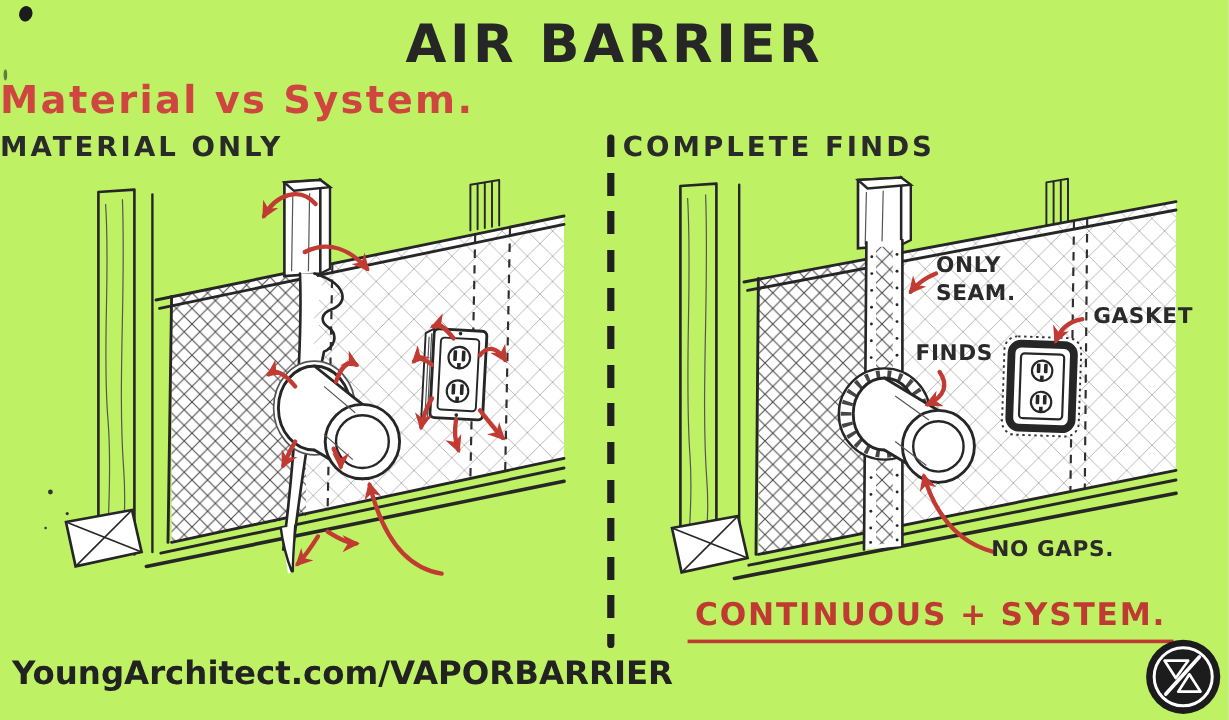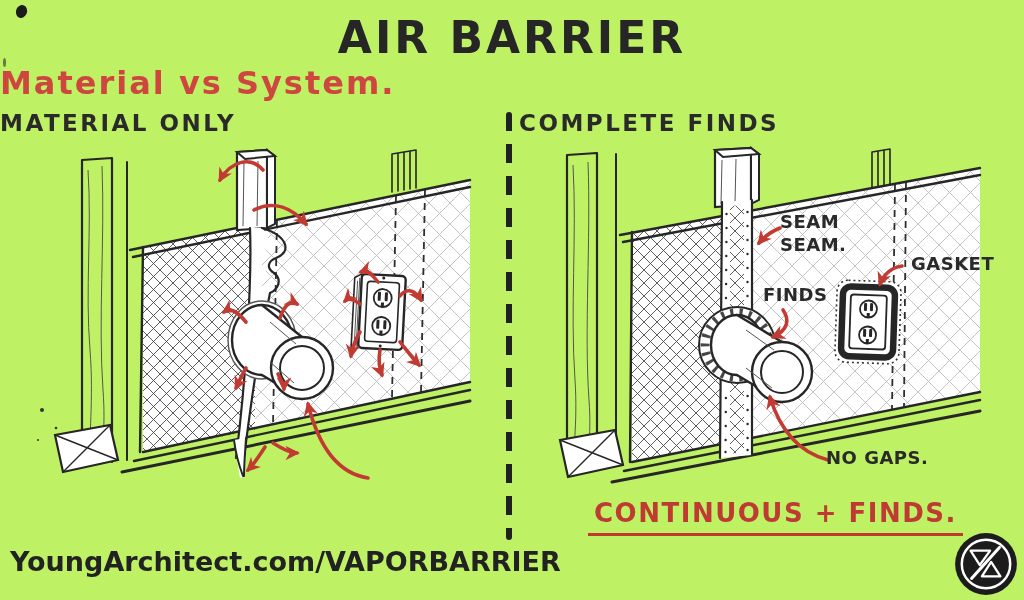--- a/index.html
+++ b/index.html
@@ -267,30 +267,30 @@
 
     <g>
       <path class="arrow" d="M240,88 C230,92 224,97 219,103"></path>
       <path class="arrow" d="M243,170 C250,180 248,190 233,197"></path>
       <path class="arrow" d="M362,126 C350,128 344,134 340,144"></path>
       <path class="arrow" d="M288,320 C258,312 240,290 230,257"></path>
     </g>
   </svg>
 
   <div class="abs lbl" style="left:780px;top:210px;">
-    <div>SEAM</div>
+    <div>ONLY</div>
     <div>SEAM.</div>
   </div>
   <div class="abs lbl" style="left:763px;top:283px;">FINDS</div>
   <div class="abs lbl" style="left:911px;top:252px;">GASKET</div>
   <div class="abs lbl" style="left:826px;top:446px;">NO GAPS.</div>
 
 
   <div class="abs caption-wrap right">
-    <span class="caption">CONTINUOUS + FINDS.</span>
+    <span class="caption">CONTINUOUS + SYSTEM.</span>
   </div>
 
   <div class="abs url">YoungArchitect.com/VAPORBARRIER</div>
 
   <svg class="abs" style="left:952px;top:530px;" width="68" height="68" viewBox="0 0 66 66">
     <circle cx="33" cy="33" r="30" fill="#1c1c1c"></circle>
     <circle cx="33" cy="33" r="23.5" fill="none" stroke="#fff" stroke-width="2.4"></circle>
     <path d="M18,20 L37,20 L27,34 Z" fill="none" stroke="#fff" stroke-width="2.2" stroke-linejoin="round"></path>
     <path d="M38,31 L47,45 L29,45 Z" fill="none" stroke="#fff" stroke-width="2.2" stroke-linejoin="round"></path>
     <path d="M19,47 L46,17" stroke="#fff" stroke-width="3" stroke-linecap="round"></path>

